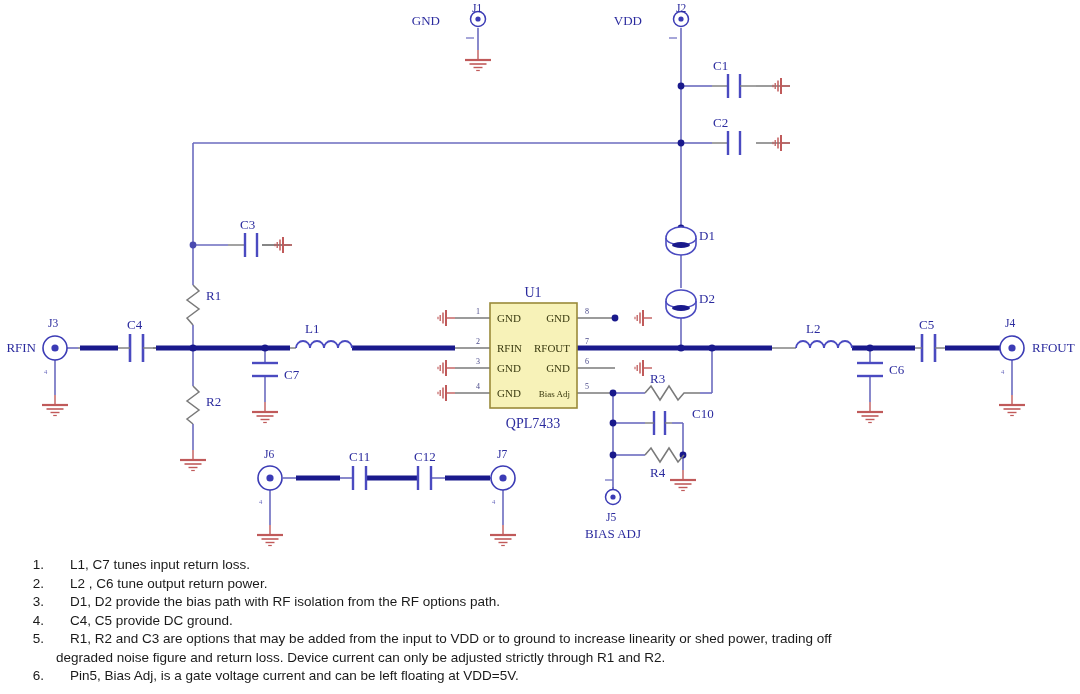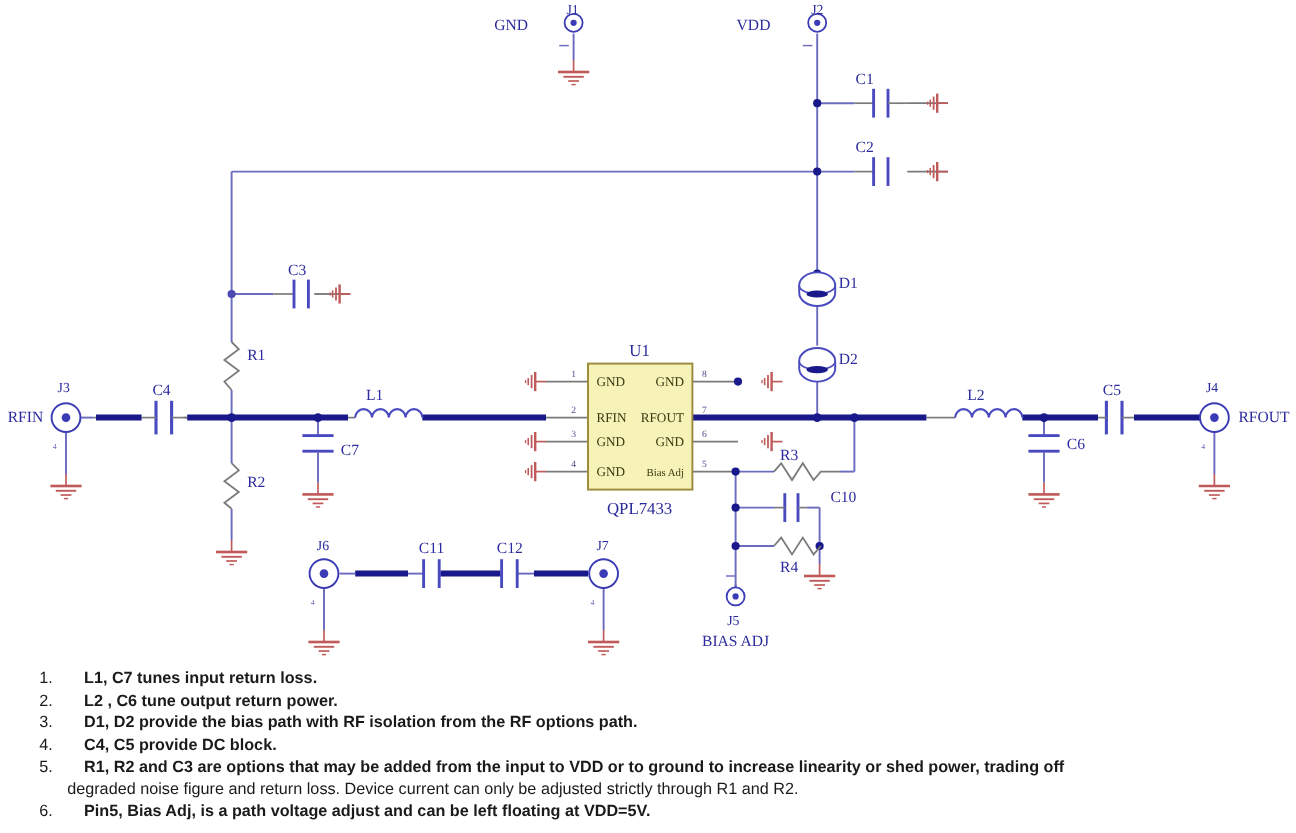--- a/index.html
+++ b/index.html
@@ -3,21 +3,21 @@
 <meta charset="utf-8">
 <style>
   html,body{margin:0;padding:0;background:#ffffff;}
   body{width:1080px;height:694px;position:relative;overflow:hidden;
        font-family:"Liberation Serif",serif;}
   #schematic{position:absolute;left:0;top:0;width:1080px;height:560px;}
   #notes{position:absolute;left:0;top:556px;width:1080px;height:138px;
          font-family:"Liberation Sans",sans-serif;font-size:13.5px;color:#1a1a1a;}
   .note-row{display:flex;align-items:flex-start;line-height:18.5px;}
   .note-num{width:44px;text-align:right;padding-right:0;flex:0 0 44px;}
-  .note-txt{padding-left:26px;flex:1 1 auto;font-weight:bold;}
+  .note-txt{padding-left:26px;flex:1 1 auto;}
   .note-cont{padding-left:56px;line-height:18.5px;}
   svg text{font-family:"Liberation Serif",serif;}
 </style>
 </head>
 <body>
 
 <div id="schematic">
 <svg width="1080" height="560" viewBox="0 0 1080 560" xmlns="http://www.w3.org/2000/svg">
   <defs>
     <g id="gnd-sym">
@@ -369,24 +369,24 @@
   <div class="note-row">
     <span class="note-num">2.</span>
     <span class="note-txt">L2 , C6 tune output return power.</span>
   </div>
   <div class="note-row">
     <span class="note-num">3.</span>
     <span class="note-txt">D1, D2 provide the bias path with RF isolation from the RF options path.</span>
   </div>
   <div class="note-row">
     <span class="note-num">4.</span>
-    <span class="note-txt">C4, C5 provide DC block.</span>
+    <span class="note-txt">C4, C5 provide DC ground.</span>
   </div>
   <div class="note-row">
     <span class="note-num">5.</span>
     <span class="note-txt">R1, R2 and C3 are options that may be added from the input to VDD or to ground to increase linearity or shed power, trading off</span>
   </div>
   <div class="note-cont">degraded noise figure and return loss. Device current can only be adjusted strictly through R1 and R2.</div>
   <div class="note-row">
     <span class="note-num">6.</span>
-    <span class="note-txt">Pin5, Bias Adj, is a path voltage adjust and can be left floating at VDD=5V.</span>
+    <span class="note-txt">Pin5, Bias Adj, is a gate voltage current and can be left floating at VDD=5V.</span>
   </div>
 </div>
 
 </body></html>

